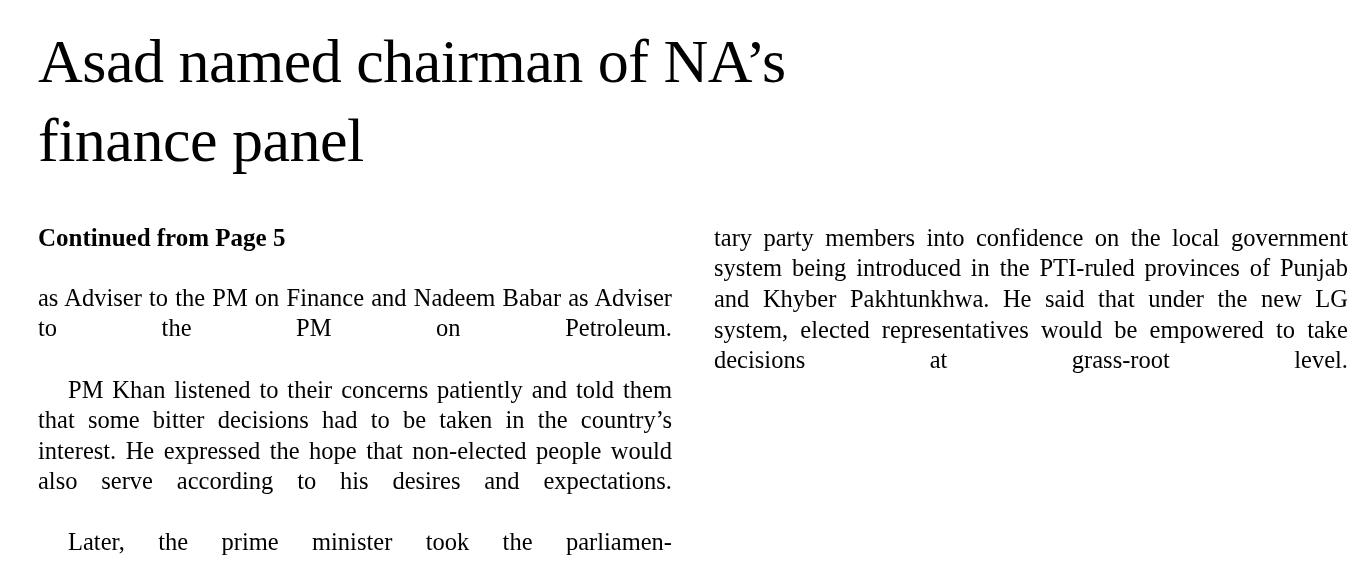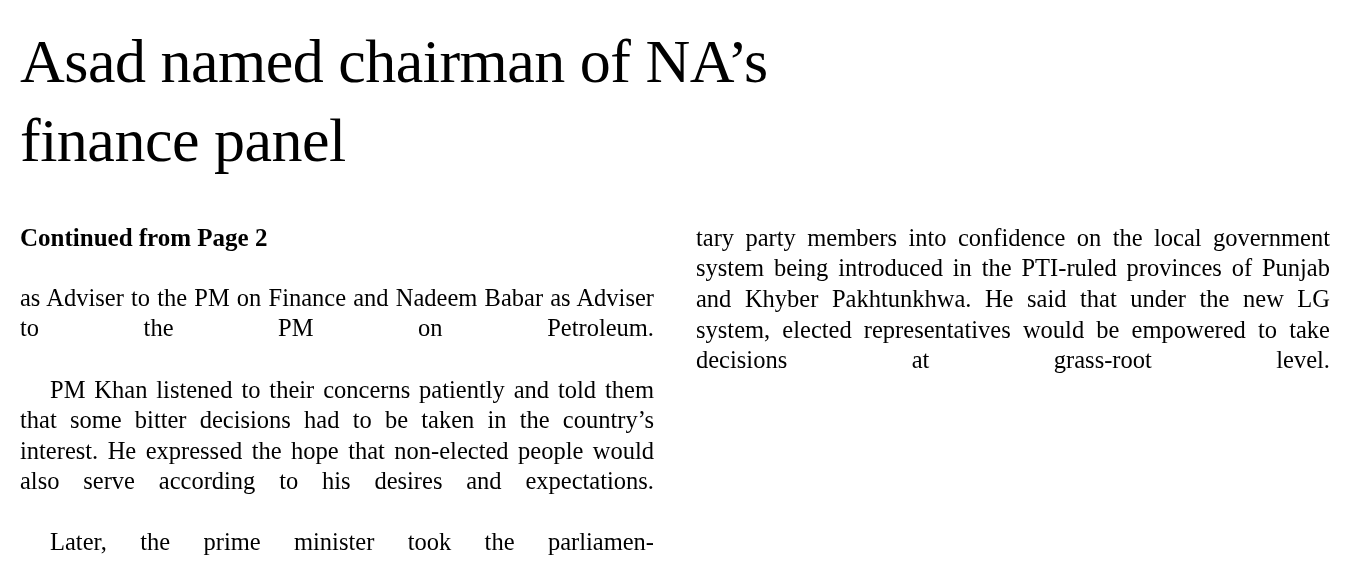--- a/index.html
+++ b/index.html
@@ -12,21 +12,21 @@
     height: 570px;
     overflow: hidden;
     font-family: "Liberation Serif", serif;
     color: #000000;
   }
   .page {
     position: relative;
     width: 1369px;
     height: 544px;
     box-sizing: border-box;
-    padding: 22px 30px 0 20px;
+    padding: 22px 30px 0 38px;
   }
   .headline {
     font-family: "Liberation Serif", serif;
     font-weight: 400;
     font-size: 62px;
     line-height: 1.28;
     letter-spacing: -0.5px;
     margin: 0;
     padding: 0;
     max-width: 1060px;
@@ -81,21 +81,21 @@
 <div class="page">
 
   <h1 class="headline">
     <span class="line">Asad named chairman of NA’s</span>
     <span class="line">finance panel</span>
   </h1>
 
   <div class="columns">
 
     <div class="col col-left">
-      <p class="continued">Continued from Page 2</p>
+      <p class="continued">Continued from Page 5</p>
       <p class="para full-justify">as Adviser to the PM on Finance and Nadeem Babar as Adviser to the PM on Petroleum.</p>
       <p class="para indent full-justify">PM Khan listened to their concerns patiently and told them that some bitter decisions had to be taken in the country’s interest. He expressed the hope that non-elected people would also serve according to his desires and expectations.</p>
       <p class="para indent full-justify">Later, the prime minister took the parliamen-</p>
     </div>
 
     <div class="col col-right">
       <p class="para full-justify">tary party members into confidence on the local government system being introduced in the PTI-ruled provinces of Punjab and Khyber Pakhtunkhwa. He said that under the new LG system, elected representatives would be empowered to take decisions at grass-root level.</p>
     </div>
 
   </div>

